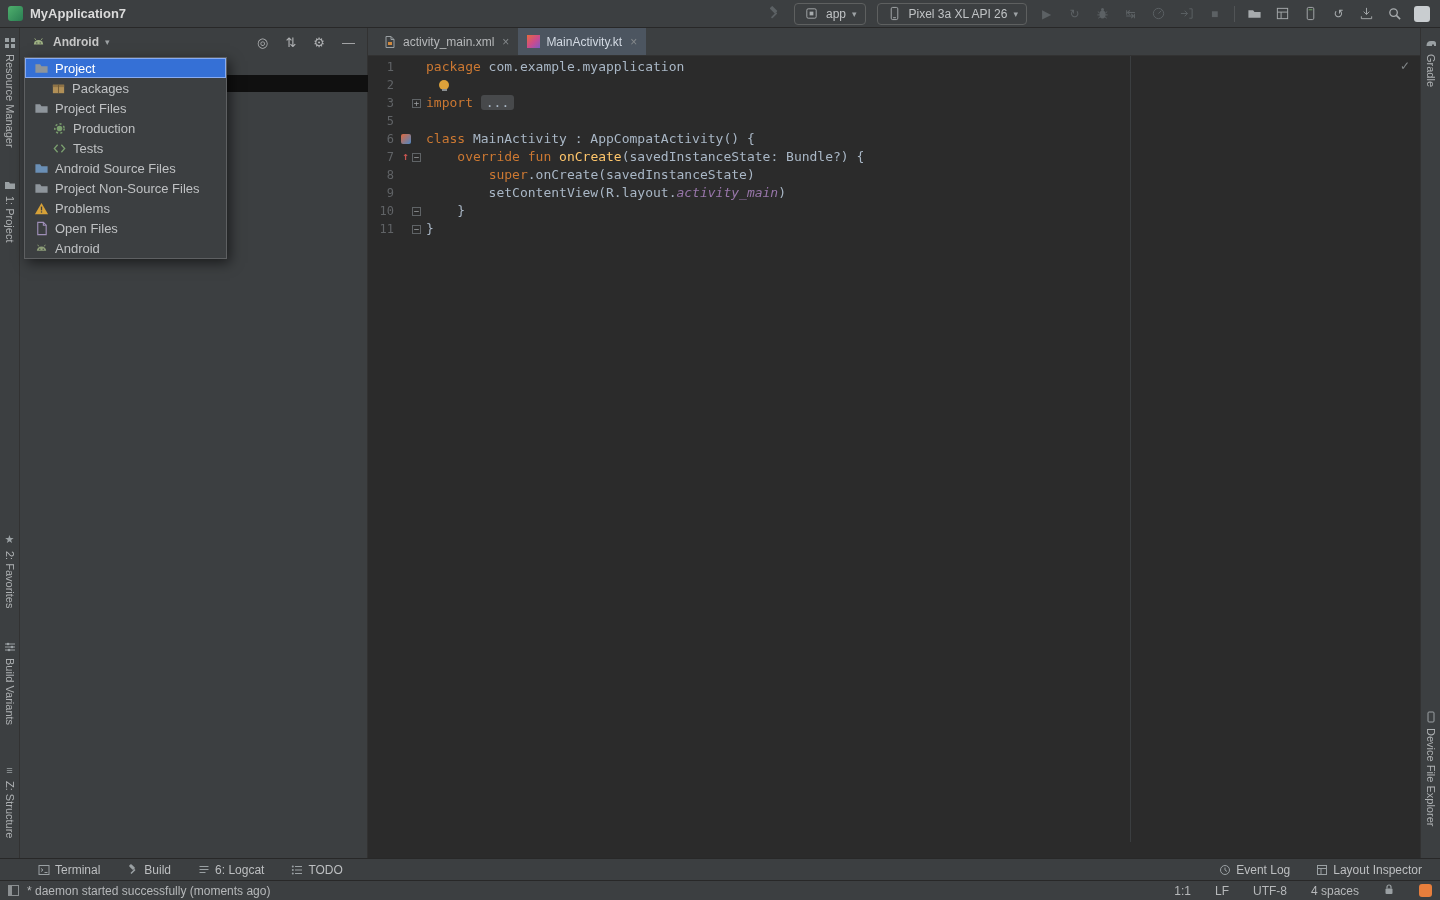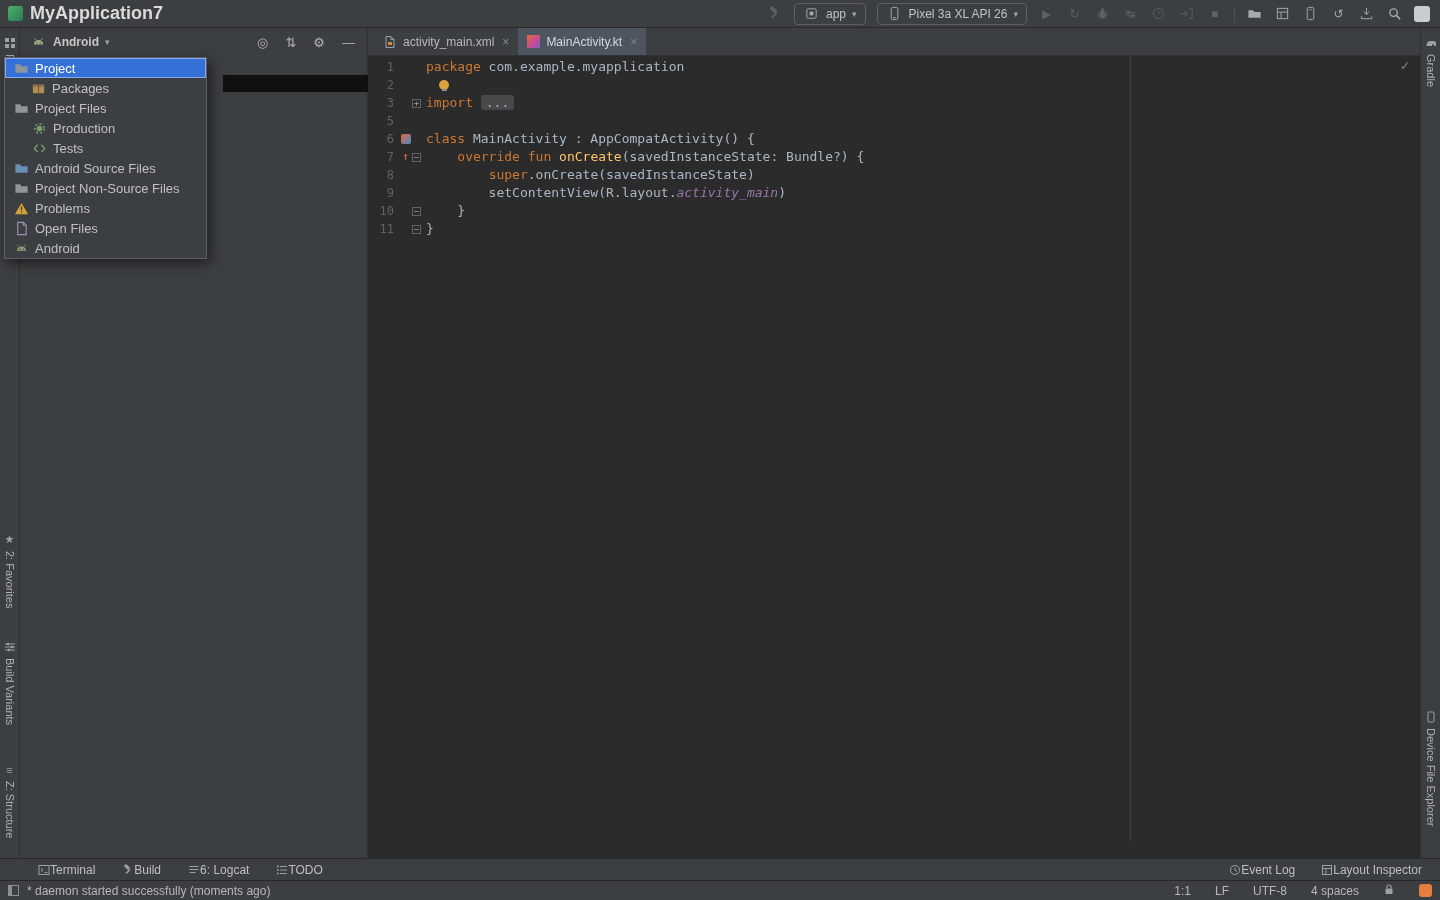--- a/index.html
+++ b/index.html
@@ -2,21 +2,21 @@
 <html><head>
 <meta charset="utf-8">
 <style>
   *{margin:0;padding:0;box-sizing:border-box;-webkit-font-smoothing:antialiased}
   html,body{width:1440px;height:900px;overflow:hidden}
   body{background:#2b2b2b;font-family:"Liberation Sans",sans-serif;font-size:12px;color:#bbbbbb;position:relative}
 
   
   .titlebar{position:absolute;left:0;top:0;width:1440px;height:28px;background:#3c3f41;border-bottom:1px solid #282828;display:flex;align-items:center;padding:0 8px;z-index:5}
   .app-logo{width:15px;height:15px;border-radius:3px;background:linear-gradient(135deg,#4fb06d,#2a7d52);margin-right:7px;flex:none}
-  .proj-name{font-weight:bold;font-size:18px;color:#dadada}
+  .proj-name{font-weight:bold;font-size:13px;color:#dadada}
   .tb-right{margin-left:auto;display:flex;align-items:center;gap:11px;padding-right:2px}
   .ticon{width:17px;height:17px;display:inline-flex;align-items:center;justify-content:center;font-size:12px;flex:none;cursor:default}
   .ticon svg{width:15px;height:15px}
   .dim{color:#5c6164}
   .lit{color:#a7abad}
   .tb-select{height:22px;border:1px solid #5e6060;border-radius:4px;display:flex;align-items:center;gap:6px;padding:0 8px;color:#c0c3c5;cursor:default;background:#3c3f41}
   .caret{font-size:9px;color:#9da2a5}
   .sep-v{width:1px;height:16px;background:#515456}
   .acct{width:16px;height:16px;border-radius:3px;background:#c9cdd0}
 
@@ -29,21 +29,21 @@
   .sicon{width:13px;height:13px;display:flex;align-items:center;justify-content:center;color:#9aa0a3;font-size:11px}
   .sicon svg{width:12px;height:12px}
 
   
   .project-panel{position:absolute;left:20px;top:28px;width:348px;bottom:42px;background:#3c3f41;border-right:1px solid #323232;z-index:2}
   .panel-header{height:28px;display:flex;align-items:center;gap:6px;padding:0 12px 0 10px;color:#c7c7c7}
   .panel-header .hicons{margin-left:auto;display:flex;align-items:center;gap:17px;color:#afb1b3;font-size:13px}
   .tree-sel-row{position:absolute;left:203px;top:47px;width:145px;height:17px;background:#101010}
 
   
-  .popup{position:absolute;left:4px;top:57px;width:203px;background:#3c3f41;border:1px solid #5e6062;box-shadow:3px 4px 12px rgba(0,0,0,.55);z-index:10}
+  .popup{position:absolute;left:24px;top:57px;width:203px;background:#3c3f41;border:1px solid #5e6062;box-shadow:3px 4px 12px rgba(0,0,0,.55);z-index:10}
   .popup-item{height:20px;display:flex;align-items:center;gap:6px;font-size:13px;color:#bfc1c3;cursor:pointer;padding-right:6px}
   .popup-item.selected{background:#3570d6;color:#ffffff;outline:1px solid #87abf3;outline-offset:-1px}
   .picon{width:16px;height:16px;flex:none;display:flex;align-items:center;justify-content:center}
   .picon svg{width:15px;height:15px}
 
   
   .editor{position:absolute;left:368px;top:28px;right:20px;bottom:42px;background:#2b2b2b;z-index:1}
   .tabbar{height:28px;background:#3c3f41;border-bottom:1px solid #323232;display:flex;align-items:stretch;padding-left:6px}
   .tab{display:flex;align-items:center;gap:6px;padding:0 9px;color:#b6b8ba;cursor:pointer;font-size:12px}
   .tab.active{background:#4c5560;color:#d3dae3}
@@ -66,21 +66,21 @@
   .tok-fn{color:#ffc66b}
   .tok-fld{color:#9876aa;font-style:italic}
   .tok-chip{background:#47494b;border-radius:3px;padding:0 5px;color:#a9b7c6;cursor:pointer}
   .bulb{display:inline-block;width:10px;height:10px;border-radius:50%;background:#dca13a;margin-left:13px;position:relative;top:1px;cursor:pointer}
   .bulb::after{content:"";position:absolute;left:2.5px;top:9px;width:5px;height:2px;background:#8a8f92}
 
   
   .bottombar{position:absolute;left:0;right:0;top:858px;height:22px;background:#3c3f41;border-top:1px solid #282828;display:flex;align-items:center;color:#bdbfc1;z-index:4}
   .bb-left{display:flex;align-items:center;gap:27px;padding-left:38px}
   .bb-right{margin-left:auto;display:flex;align-items:center;gap:26px;padding-right:18px}
-  .bb-item{display:flex;align-items:center;cursor:pointer}
+  .bb-item{display:flex;align-items:center;gap:5px;cursor:pointer}
   .bb-item svg{width:12px;height:12px}
   .statusbar{position:absolute;left:0;right:0;top:880px;height:20px;background:#3c3f41;border-top:1px solid #282828;display:flex;align-items:center;color:#b6b8ba;z-index:4;padding:0 8px}
   .sb-left{display:flex;align-items:center;gap:8px}
   .sb-right{margin-left:auto;display:flex;align-items:center;gap:24px}
   .sb-item{cursor:pointer}
   .tw-toggle{width:11px;height:11px;border:1px solid #8b8f91;border-left-width:4px;cursor:pointer}
   .lock svg{width:12px;height:13px}
   .orange-badge{width:13px;height:13px;border-radius:3px;background:#e77e3c}
 </style>
 </head>

